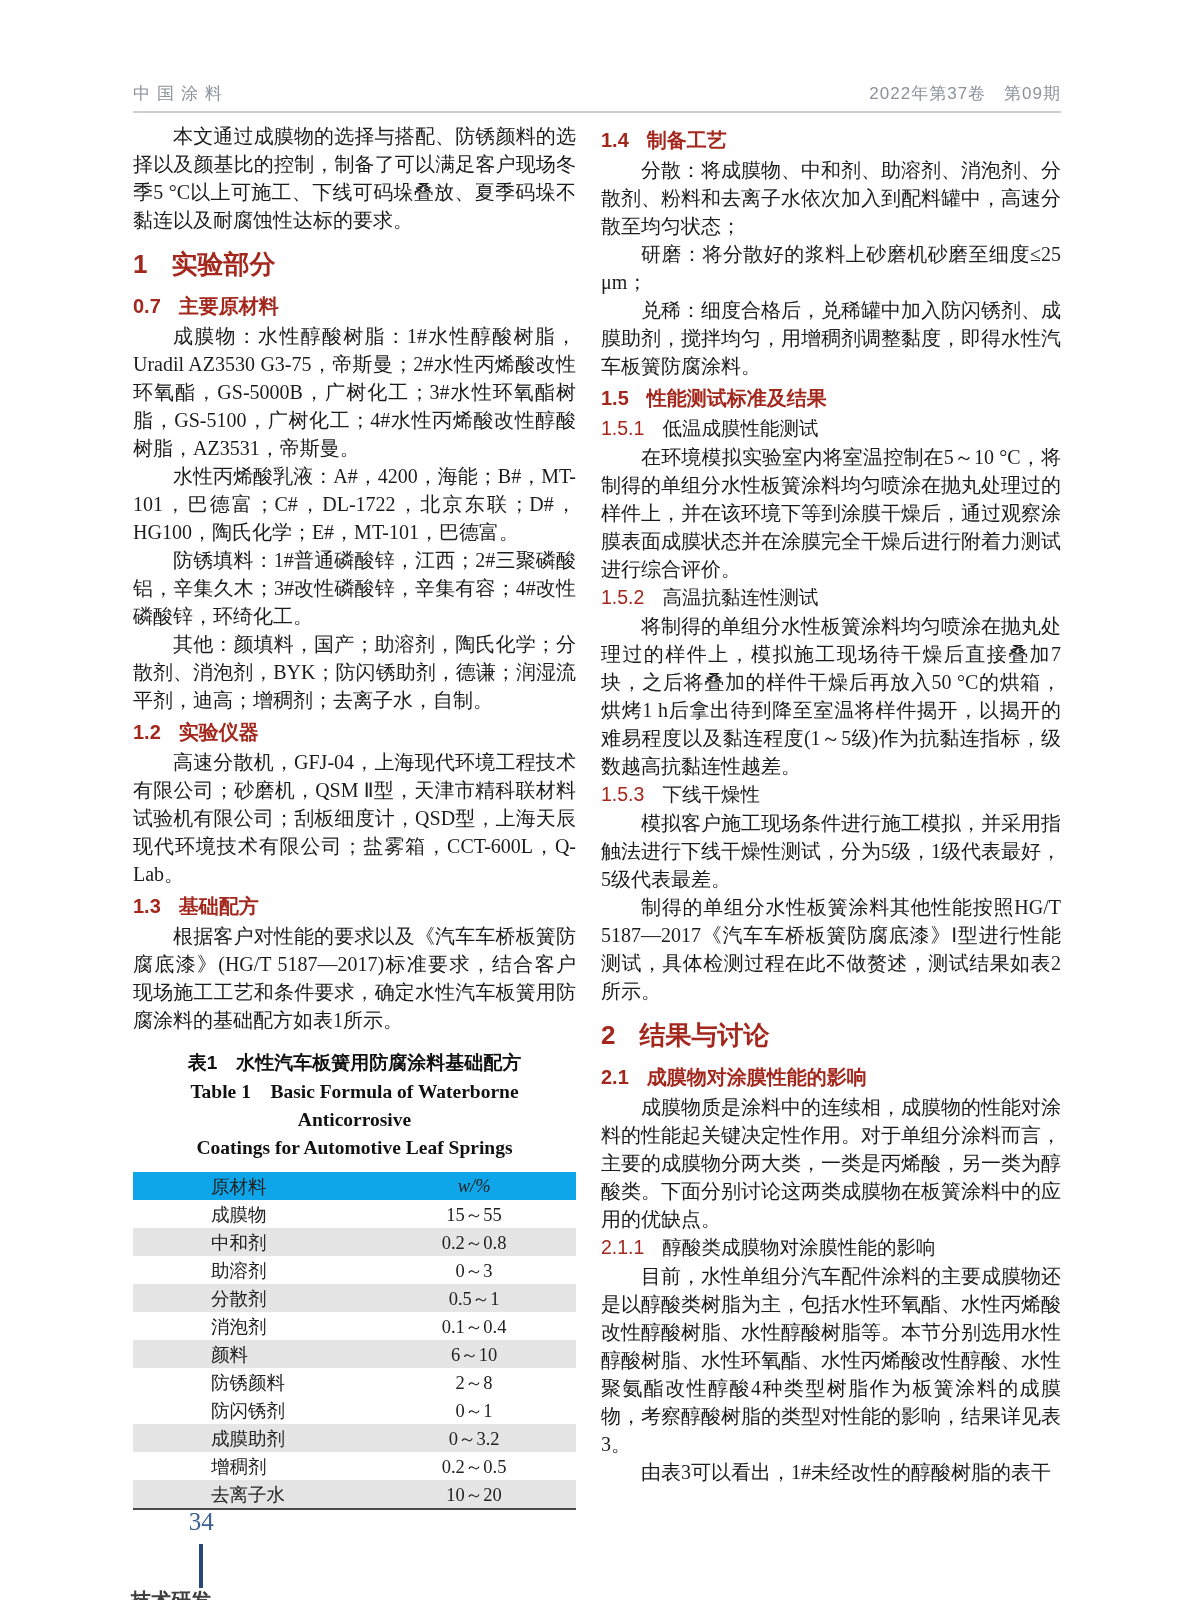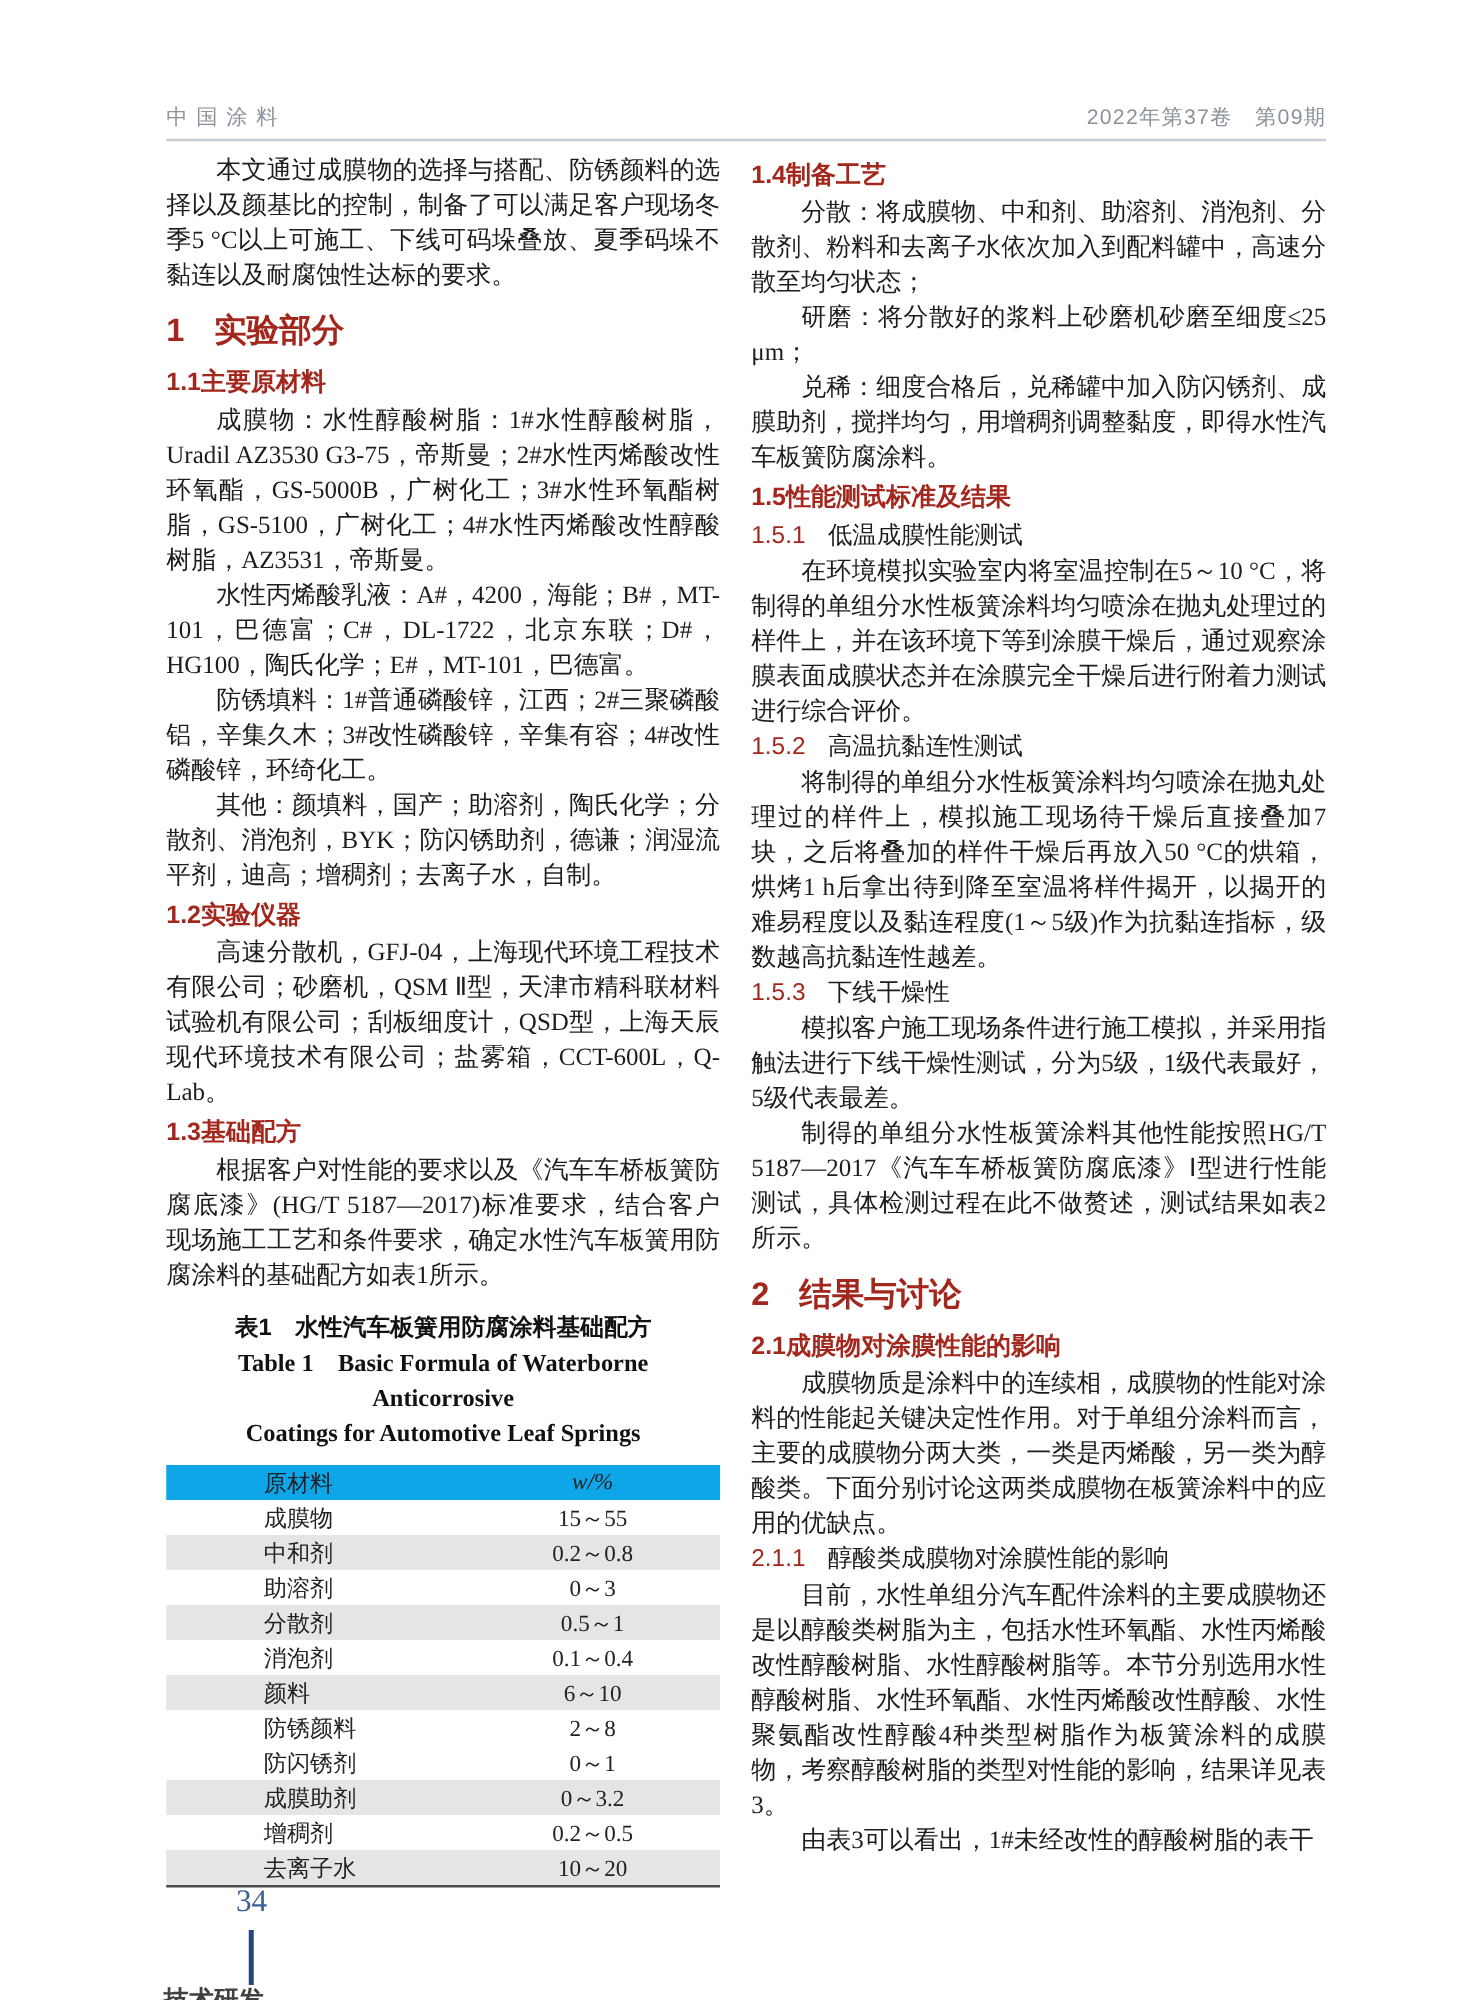--- a/index.html
+++ b/index.html
@@ -26,21 +26,21 @@
   }
   h1.h1{
     margin:12px 0 10px;font-family:"Liberation Sans", sans-serif;
     color:#a3271d;font-size:26px;font-weight:bold;line-height:36px;
   }
   h1.h1 .hnum{margin-right:24px;}
   h2.h2{
     margin:4px 0 2px;font-family:"Liberation Sans", sans-serif;
     color:#a3271d;font-size:20px;font-weight:bold;line-height:28px;
   }
-  h2.h2 .hnum{margin-right:0;}
+  h2.h2 .hnum{margin-right:18px;}
   h3.h3{margin:0;font-size:19.5px;font-weight:normal;line-height:29px;}
   h3.h3 .hnum{
     font-family:"Liberation Sans", sans-serif;color:#a3271d;margin-right:18px;
   }
   h3.h3 .htxt{color:#1c1c1c;}
   
   .tbl-caption{margin-top:14px;text-align:center;}
   .cap-zh{
     font-family:"Liberation Sans", sans-serif;font-weight:bold;
     font-size:19px;line-height:30px;color:#111;
@@ -85,21 +85,21 @@
   </header>
 
   <div class="col col-left">
     <p class="body">本文通过成膜物的选择与搭配、防锈颜料的选择以及颜基比的控制，制备了可以满足客户现场冬季5 °C以上可施工、下线可码垛叠放、夏季码垛不黏连以及耐腐蚀性达标的要求。</p>
 
     <h1 class="h1">
       <span class="hnum">1</span><span>实验部分</span>
     </h1>
 
     <h2 class="h2">
-      <span class="hnum">1.1</span><span>主要原材料</span>
+      <span class="hnum">0.7</span><span>主要原材料</span>
     </h2>
     <p class="body">成膜物：水性醇酸树脂：1#水性醇酸树脂，Uradil AZ3530 G3-75，帝斯曼；2#水性丙烯酸改性环氧酯，GS-5000B，广树化工；3#水性环氧酯树脂，GS-5100，广树化工；4#水性丙烯酸改性醇酸树脂，AZ3531，帝斯曼。</p>
     <p class="body">水性丙烯酸乳液：A#，4200，海能；B#，MT-101，巴德富；C#，DL-1722，北京东联；D#，HG100，陶氏化学；E#，MT-101，巴德富。</p>
     <p class="body">防锈填料：1#普通磷酸锌，江西；2#三聚磷酸铝，辛集久木；3#改性磷酸锌，辛集有容；4#改性磷酸锌，环绮化工。</p>
     <p class="body">其他：颜填料，国产；助溶剂，陶氏化学；分散剂、消泡剂，BYK；防闪锈助剂，德谦；润湿流平剂，迪高；增稠剂；去离子水，自制。</p>
 
     <h2 class="h2">
       <span class="hnum">1.2</span><span>实验仪器</span>
     </h2>
     <p class="body">高速分散机，GFJ-04，上海现代环境工程技术有限公司；砂磨机，QSM Ⅱ型，天津市精科联材料试验机有限公司；刮板细度计，QSD型，上海天辰现代环境技术有限公司；盐雾箱，CCT-600L，Q-Lab。</p>

